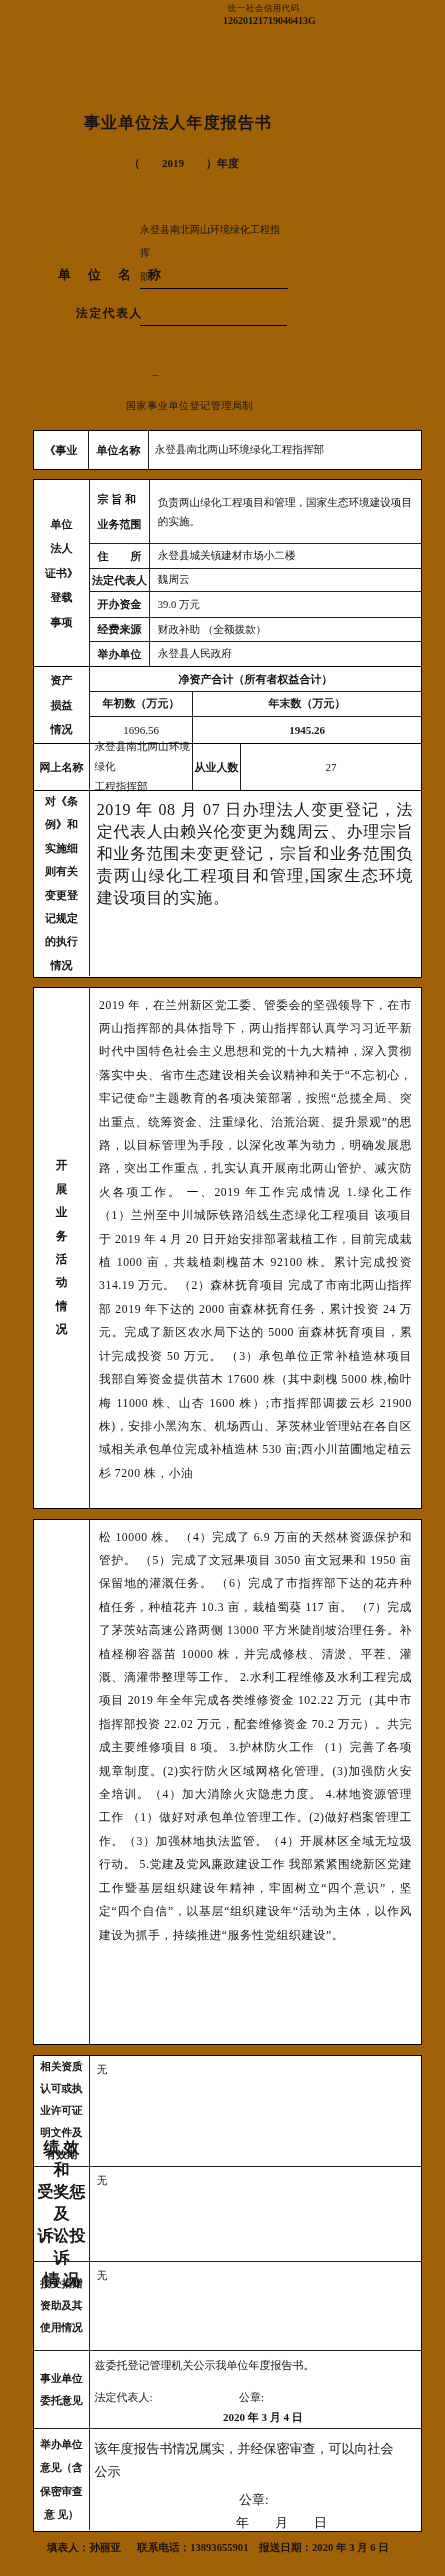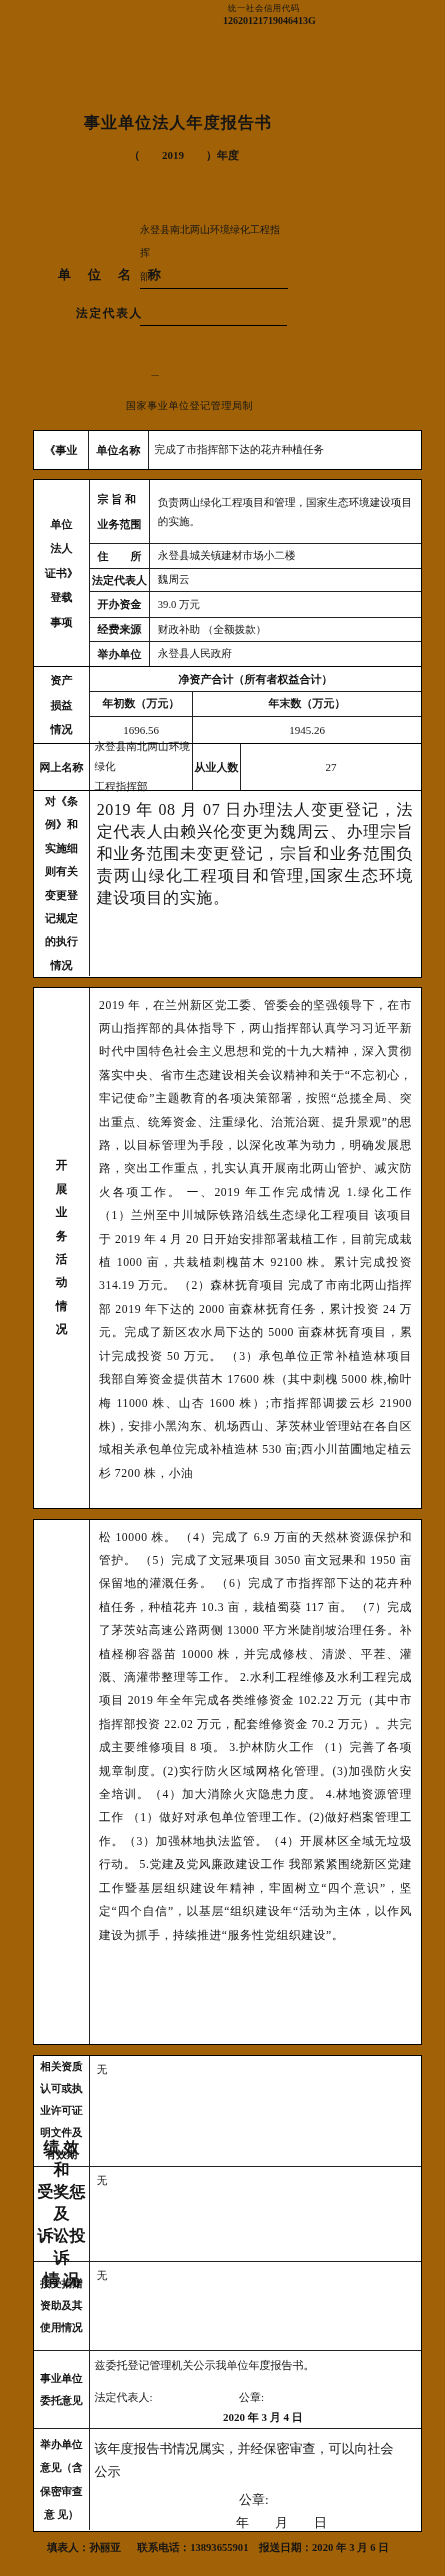--- a/index.html
+++ b/index.html
@@ -26,37 +26,37 @@
 </style>
 </head>
 <body>
 
 <div class="sheet">
 
   <div class="txt" style="top:3.3px;left:228px;font-size:8.4px;letter-spacing:0.6px">统一社会信用代码</div>
   <div class="txt b" style="top:14.5px;left:223px;font-size:10px">12620121719046413G</div>
 
   <div class="txt b hei" style="top:113px;left:84px;font-size:16px;letter-spacing:1.1px">事业单位法人年度报告书</div>
-  <div class="txt b" style="top:148px;left:129px;font-size:11px">（　　2019　　）年度</div>
+  <div class="txt b" style="top:156px;left:129px;font-size:11px">（　　2019　　）年度</div>
 
   <div class="txt b hei" style="top:266px;left:58px;font-size:13px;letter-spacing:6.7px">单 位 名 称</div>
   <div class="ubox v" style="top:239px;left:140px;width:148px;height:49px">永登县南北两山环境绿化工程指挥
 部</div>
 
   <div class="txt b hei" style="top:306px;left:76px;font-size:11.7px;letter-spacing:1.7px">法定代表人</div>
   <div class="ubox" style="top:294px;left:140px;width:147px;height:31px"></div>
 
   <div class="txt" style="top:371px;left:151px;font-size:8.4px">一</div>
   <div class="txt" style="top:399px;left:126px;font-size:10px;letter-spacing:0.6px">国家事业单位登记管理局制</div>
 
   <div class="blk" style="top:430px;height:40px;border-width:1.1px">
     <div class="row" style="height:100%">
       <div class="cell lab" style="width:55px;border-right:0.6px solid #222">《事业</div>
       <div class="cell lab" style="width:60px;border-right:0.6px solid #222">单位名称</div>
-      <div class="cell val" style="flex:1;padding-left:5.6px">完成了市指挥部下达的花卉种植任务</div>
+      <div class="cell val" style="flex:1;padding-left:5.6px">永登县南北两山环境绿化工程指挥部</div>
     </div>
   </div>
 
   <div class="blk" style="top:479px;height:499px">
 
     <div class="sec row" style="height:186px">
       <div class="side v" style="line-height:12.3px">单位
 
 法人
 
@@ -101,21 +101,21 @@
 
 情况</div>
       <div style="flex:1;display:flex;flex-direction:column">
         <div class="cell lab" style="height:25px;border-bottom:0.6px solid #222;justify-content:center">净资产合计（所有者权益合计）</div>
         <div class="row" style="height:24.5px;border-bottom:0.6px solid #222">
           <div class="cell lab" style="width:103px;border-right:0.6px solid #222">年初数（万元）</div>
           <div class="cell lab" style="flex:1">年末数（万元）</div>
         </div>
         <div class="row" style="flex:1">
           <div class="cell lab" style="width:103px;border-right:0.6px solid #222;font-weight:normal">1696.56</div>
-          <div class="cell lab" style="flex:1;font-weight:normal">1945.26</div>
+          <div class="cell lab" style="flex:1;font-weight:bold">1945.26</div>
         </div>
       </div>
     </div>
 
     <div class="sec row" style="height:47px;border-top:1.1px solid #000">
       <div class="side">网上名称</div>
       <div class="cell val v" style="width:103px;border-right:0.6px solid #222;padding-left:4.5px;line-height:20px">永登县南北两山环境绿化
 工程指挥部</div>
       <div class="cell lab" style="width:48px;border-right:0.6px solid #222">从业人数</div>
       <div class="cell" style="flex:1;justify-content:center;font-size:11px">27</div>

